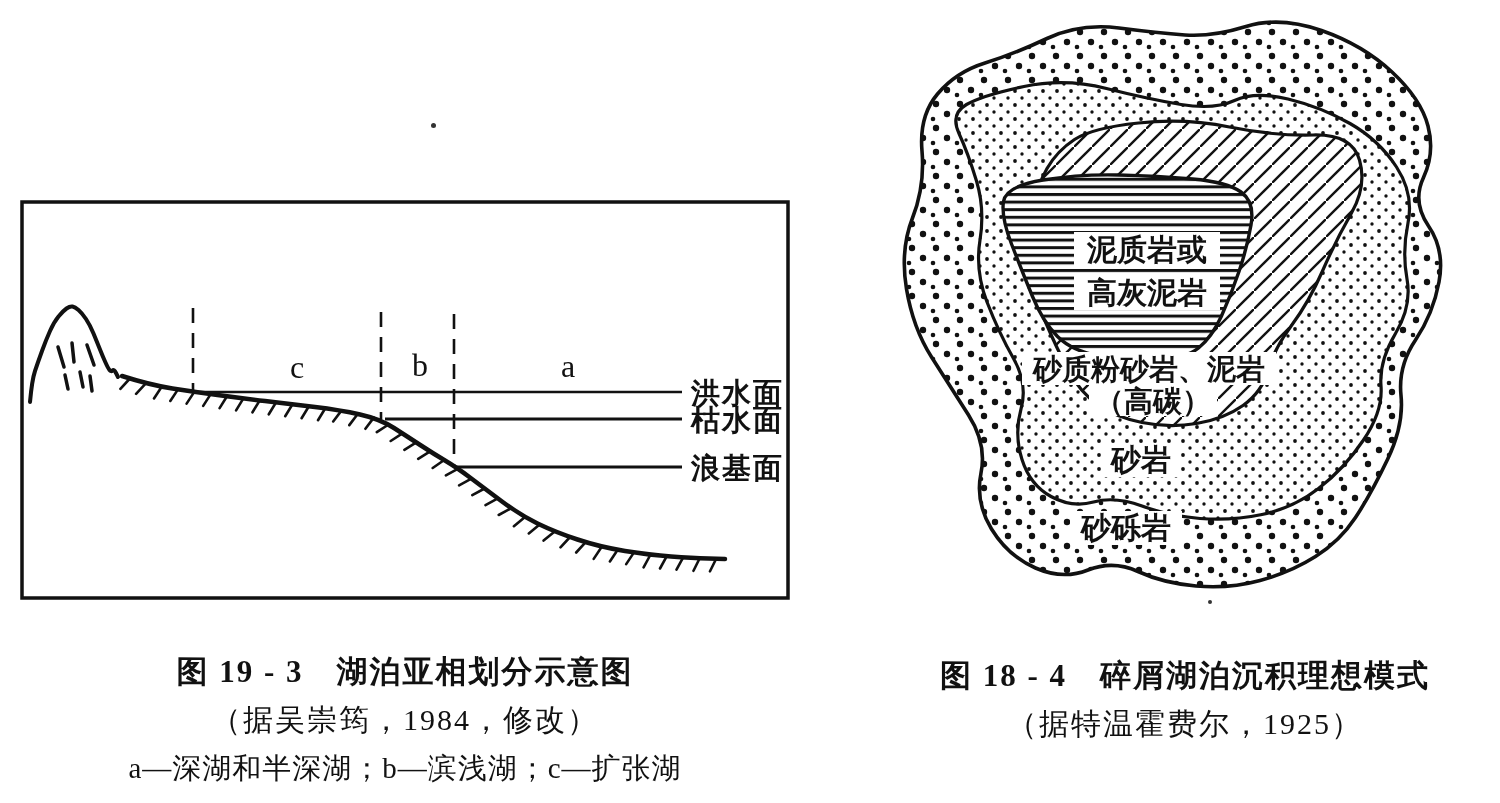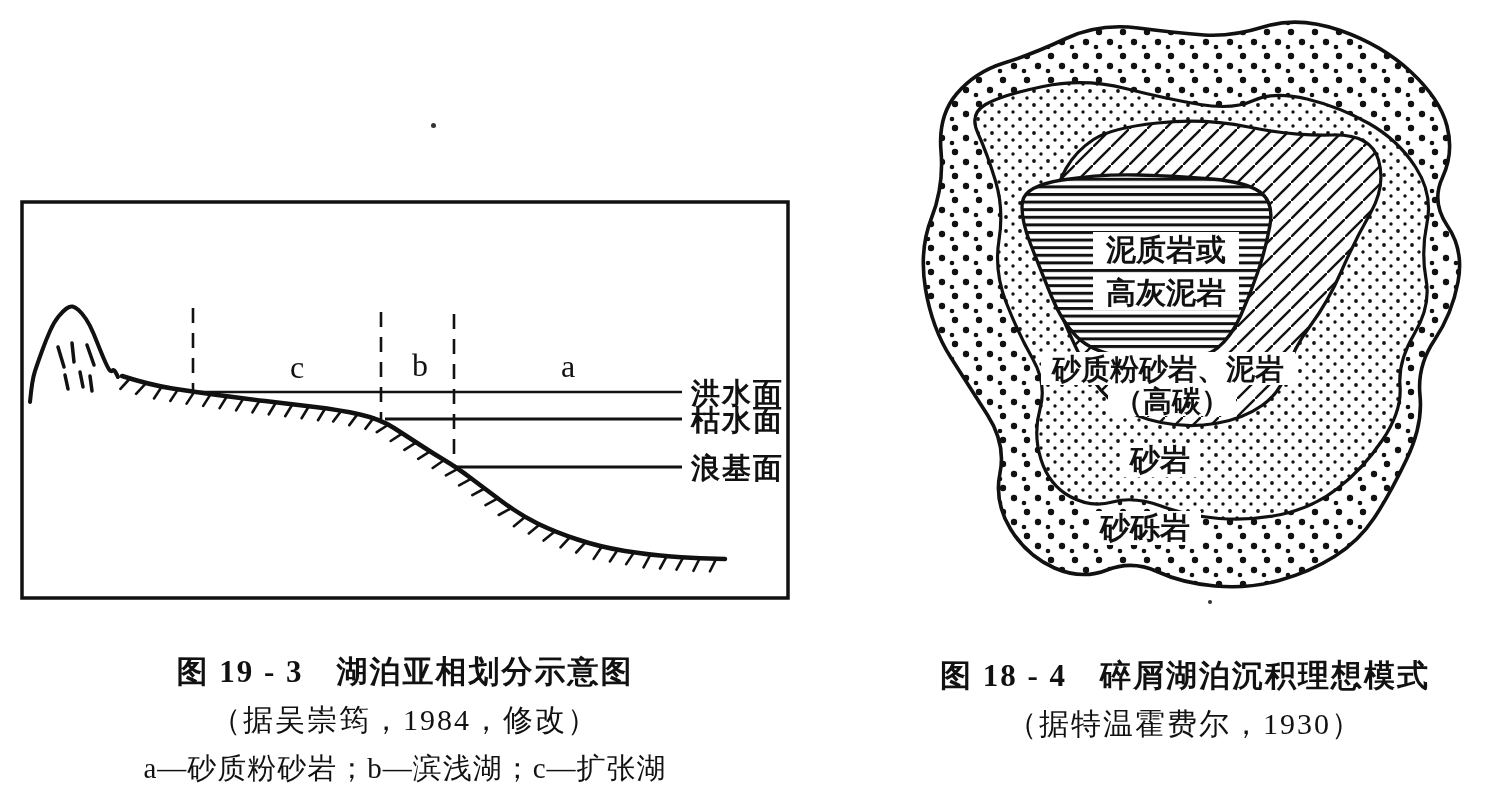--- a/index.html
+++ b/index.html
@@ -57,24 +57,24 @@
 
       <text x="681" y="208" class="svgtext line-label">洪水面</text>
       <text x="681" y="235" class="svgtext line-label">枯水面</text>
       <text x="681" y="283" class="svgtext line-label">浪基面</text>
     </svg>
   </div>
 
   <div class="caption" style="left:30px;top:648px;width:750px;">
     <div class="cap-line1">图 19 - 3　湖泊亚相划分示意图</div>
     <div class="cap-line2">（据吴崇筠，1984，修改）</div>
-    <div class="cap-line3">a—砂质粉砂岩；b—滨浅湖；c—扩张湖</div>
+    <div class="cap-line3">a—深湖和半深湖；b—滨浅湖；c—扩张湖</div>
   </div>
 
-  <div class="fig" style="left:877px;top:3px;">
+  <div class="fig" style="left:858px;top:3px;">
     <svg width="600" height="618" viewBox="0 0 600 618">
       <defs>
         <pattern id="dotsCoarse" width="24" height="24" patternUnits="userSpaceOnUse">
           <circle cx="6" cy="5" r="3.2" fill="#111"></circle>
           <circle cx="17" cy="15" r="3.2" fill="#111"></circle>
           <circle cx="3" cy="20" r="2.3" fill="#111"></circle>
         </pattern>
         <pattern id="dotsFine" width="14" height="14" patternUnits="userSpaceOnUse">
           <circle cx="3" cy="4" r="1.9" fill="#111"></circle>
           <circle cx="10" cy="11" r="1.7" fill="#111"></circle>
@@ -112,18 +112,18 @@
       <rect x="245" y="440" width="76" height="34" fill="#fff"></rect>
       <text x="283" y="467" class="svgtext ring-label" style="font-size:30px;">砂岩</text>
 
       <rect x="212" y="508" width="112" height="34" fill="#fff"></rect>
       <text x="268" y="535" class="svgtext ring-label" style="font-size:30px;">砂砾岩</text>
     </svg>
   </div>
 
   <div class="caption" style="left:905px;top:652px;width:560px;">
     <div class="cap-line1">图 18 - 4　碎屑湖泊沉积理想模式</div>
-    <div class="cap-line2">（据特温霍费尔，1930）</div>
+    <div class="cap-line2">（据特温霍费尔，1925）</div>
   </div>
 
   <div class="artifact" style="left:431px;top:123px;width:5px;height:5px;"></div>
   <div class="artifact" style="left:1208px;top:600px;width:4px;height:4px;"></div>
 </div>
 
 </body></html>

